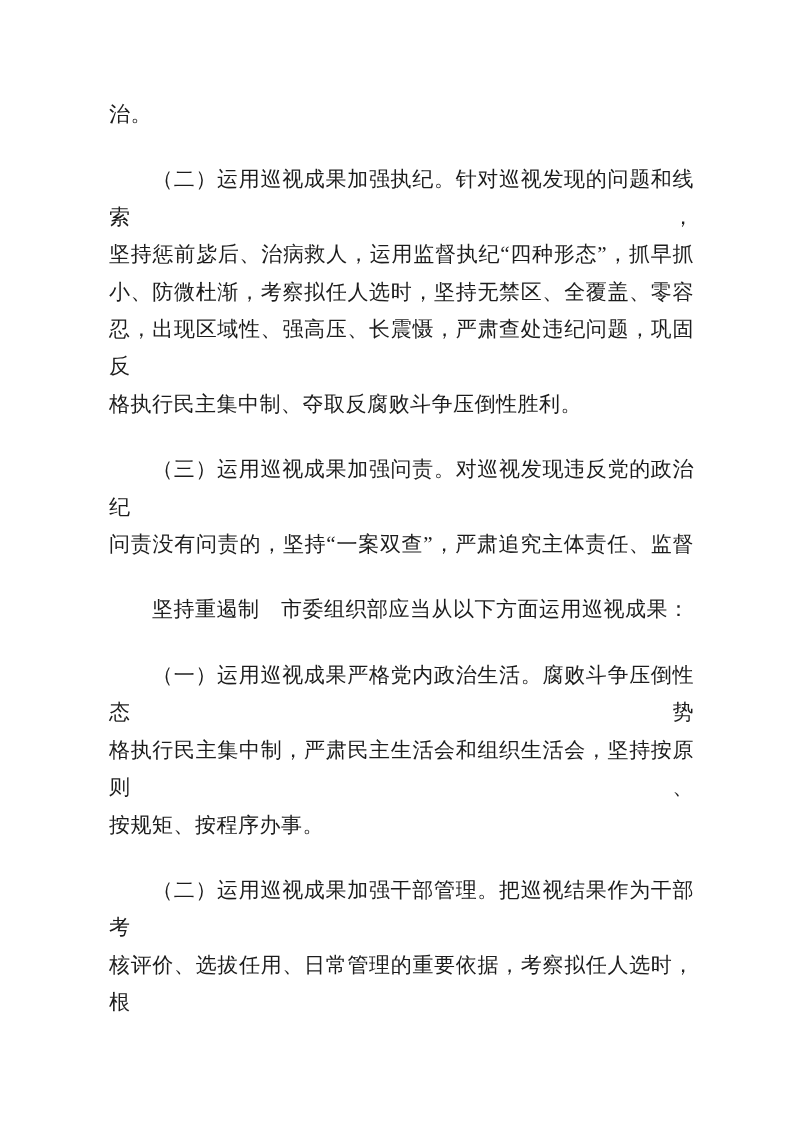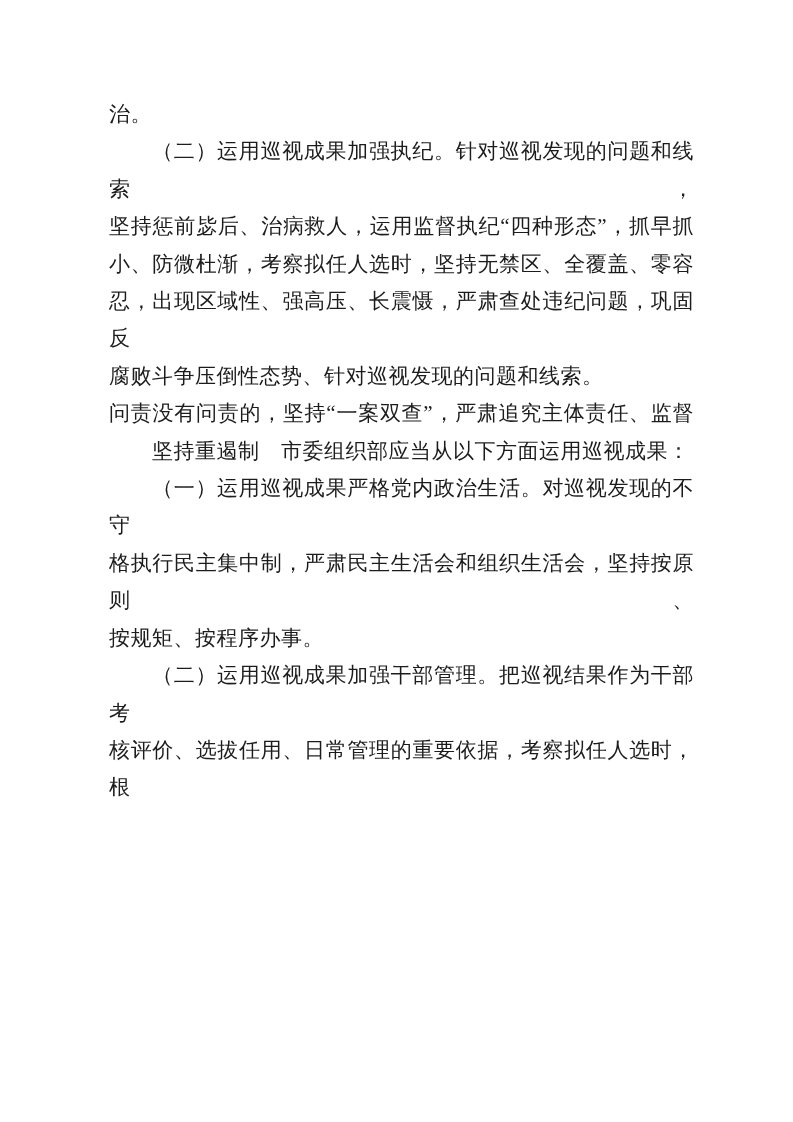--- a/index.html
+++ b/index.html
@@ -29,34 +29,36 @@
     display: block;
     text-align: justify;
     text-align-last: left;
     min-height: 37.4px;
   }
   .line.fill {
     text-align-last: justify;
   }
   .line.indent {
     text-indent: 43px;
+    margin-top: 28px;
   }
 </style>
 </head>
 <body style="background: rgb(255, 255, 255);">
 
 <div class="page">
   <div class="content" style="color: rgb(28, 28, 28);">
       <div class="line">治。</div>
       <div class="line indent fill">（二）运用巡视成果加强执纪。针对巡视发现的问题和线索，</div>
       <div class="line fill">坚持惩前毖后、治病救人，运用监督执纪“四种形态”，抓早抓</div>
       <div class="line fill">小、防微杜渐，考察拟任人选时，坚持无禁区、全覆盖、零容</div>
       <div class="line fill">忍，出现区域性、强高压、长震慑，严肃查处违纪问题，巩固反</div>
-      <div class="line">腐败斗争压倒性态势、针对巡视发现的问题和线索。</div>
+      <div class="line">格执行民主集中制、夺取反腐败斗争压倒性胜利。</div>
+      <div class="line indent fill">（三）运用巡视成果加强问责。对巡视发现违反党的政治纪</div>
       <div class="line fill">问责没有问责的，坚持“一案双查”，严肃追究主体责任、监督</div>
       <div class="line indent">坚持重遏制　市委组织部应当从以下方面运用巡视成果：</div>
-      <div class="line indent fill">（一）运用巡视成果严格党内政治生活。对巡视发现的不守</div>
+      <div class="line indent fill">（一）运用巡视成果严格党内政治生活。腐败斗争压倒性态势</div>
       <div class="line fill">格执行民主集中制，严肃民主生活会和组织生活会，坚持按原则、</div>
       <div class="line">按规矩、按程序办事。</div>
       <div class="line indent fill">（二）运用巡视成果加强干部管理。把巡视结果作为干部考</div>
       <div class="line fill">核评价、选拔任用、日常管理的重要依据，考察拟任人选时，根</div>
     </div>
 </div>
 
 </body></html>

